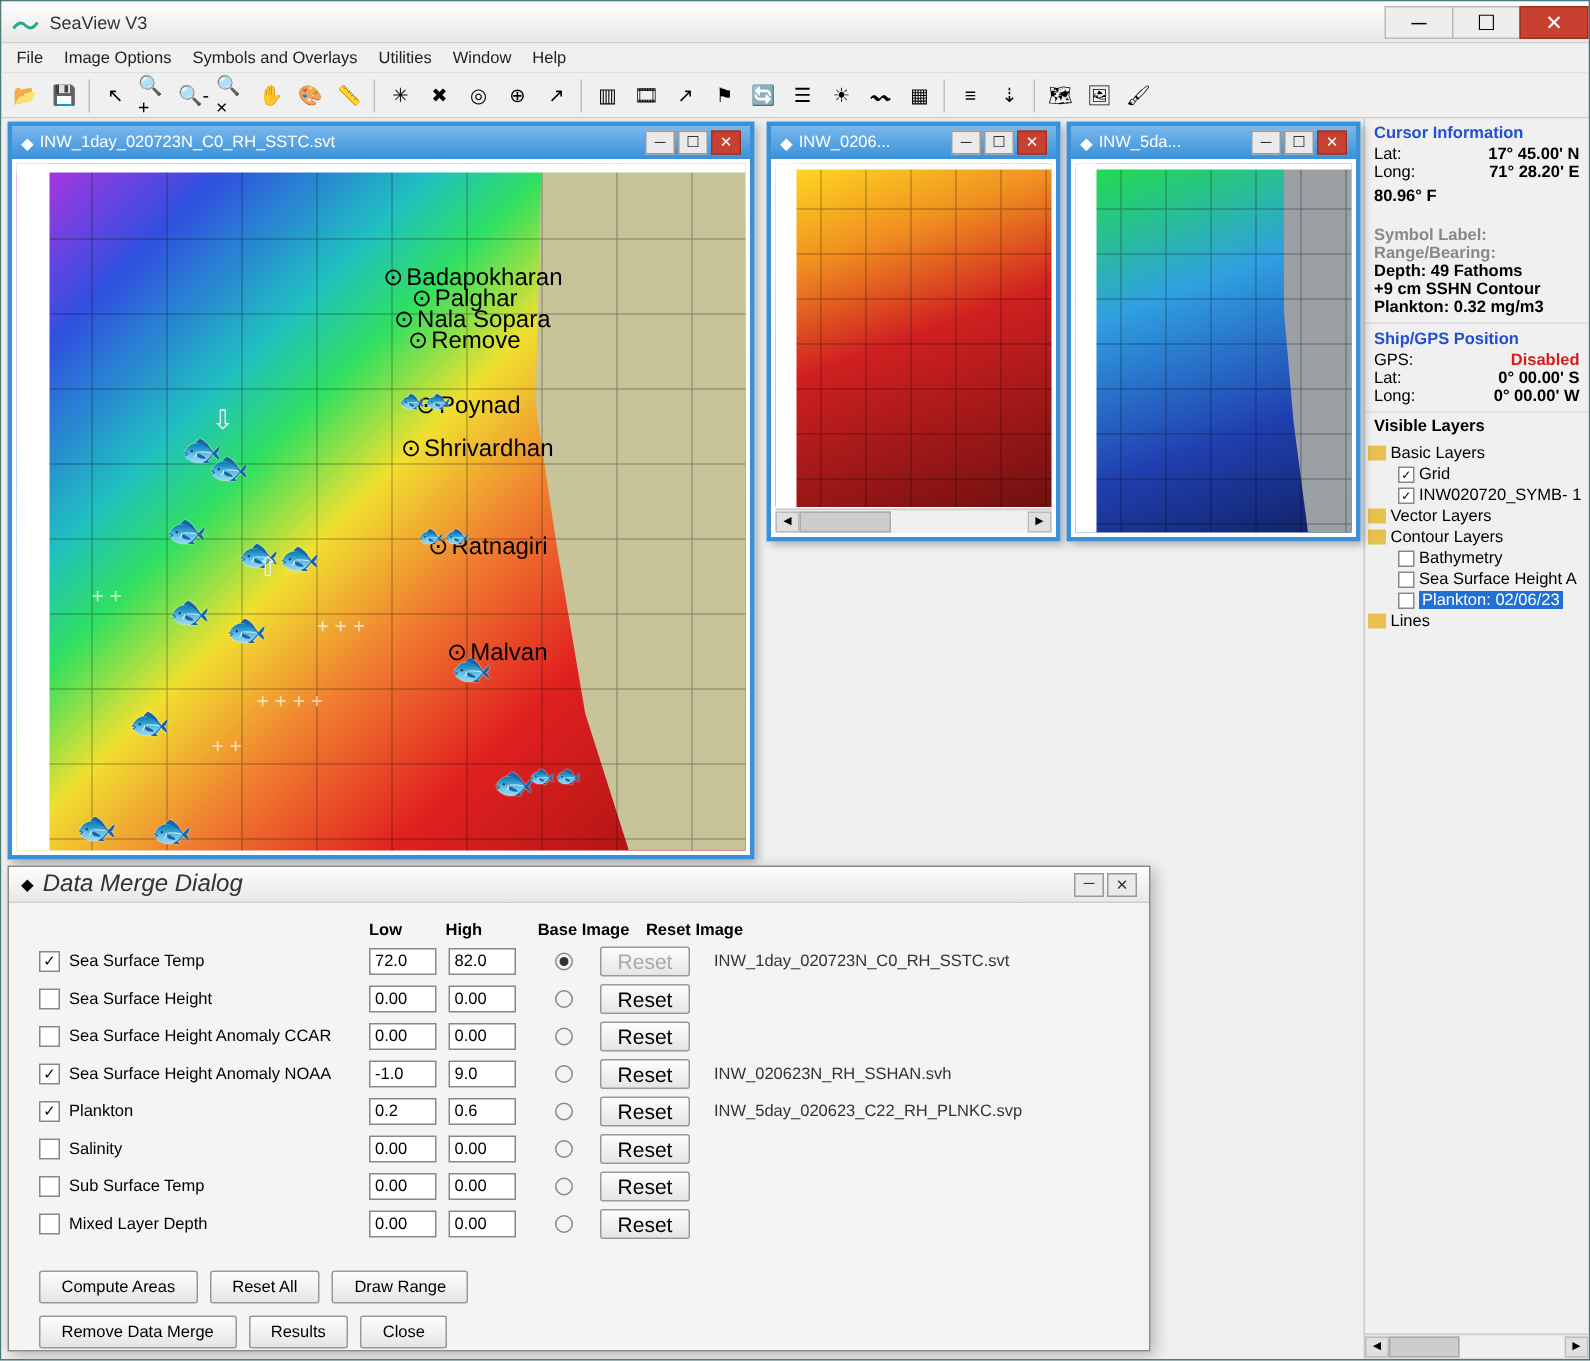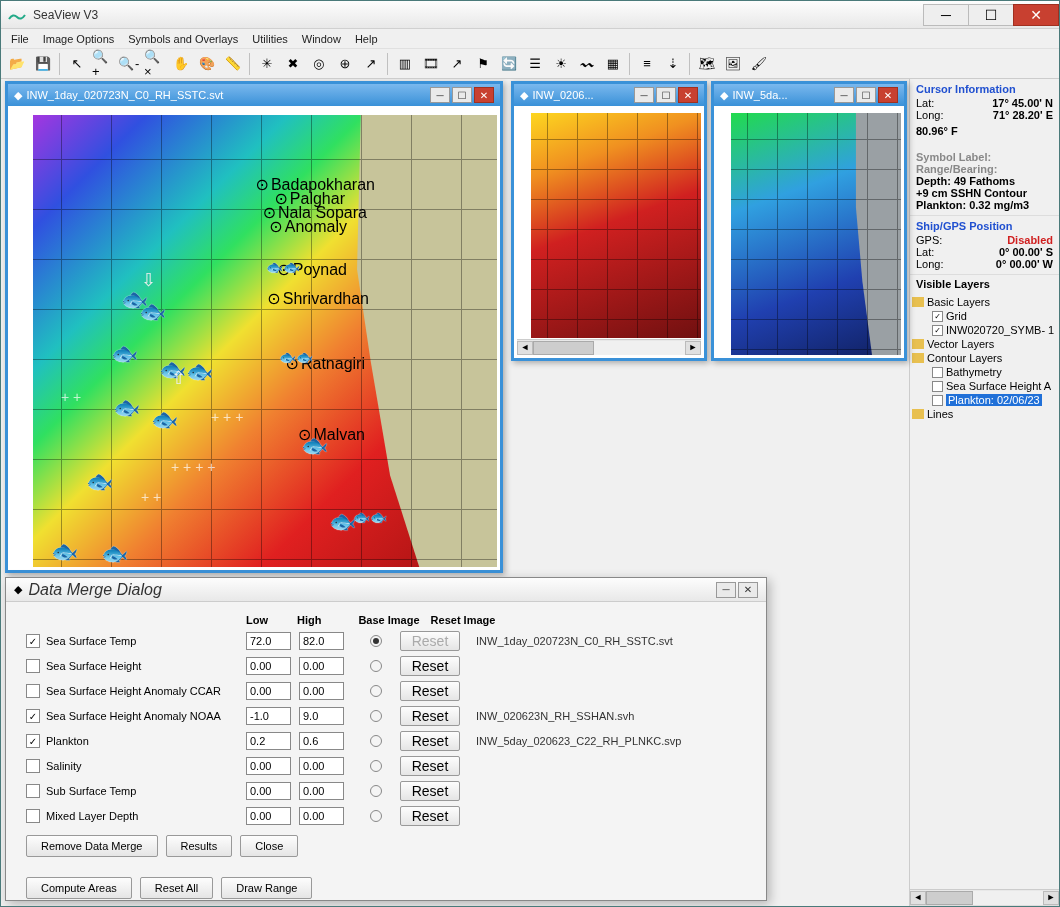--- a/index.html
+++ b/index.html
@@ -199,21 +199,21 @@
           <div class="sbtn closebtn">✕</div>
         </div>
         <div class="mapbody mapgrad1">
           <div class="landmask"></div>
           <div class="grid-ov"></div>
           <div class="border-ov"></div>
 
           <div class="citylabel" style="top:66px; right:122px;">Badapokharan</div>
           <div class="citylabel" style="top:80px; right:152px;">Palghar</div>
           <div class="citylabel" style="top:94px; right:130px;">Nala Sopara</div>
-          <div class="citylabel" style="top:108px; right:150px;">Anomaly</div>
+          <div class="citylabel" style="top:108px; right:150px;">Remove</div>
           <div class="citylabel" style="top:151px; right:150px;">Poynad</div>
           <div class="citylabel" style="top:180px; right:128px;">Shrivardhan</div>
           <div class="citylabel" style="top:245px; right:132px;">Ratnagiri</div>
           <div class="citylabel" style="top:316px; right:132px;">Malvan</div>
 
           <div class="fish" style="top:178px; left:110px;">🐟</div>
           <div class="fish" style="top:190px; left:128px;">🐟</div>
           <div class="fish" style="top:232px; left:100px;">🐟</div>
           <div class="fish" style="top:248px; left:148px;">🐟</div>
           <div class="fish" style="top:250px; left:175px;">🐟</div>
@@ -356,29 +356,29 @@
               <div class="dlg-row">
                 <div class="cb"></div>
                 <div class="lbl">Mixed Layer Depth</div>
                 <input class="inp" value="0.00" style="">
                 <input class="inp" value="0.00" style="">
                 <div class="rad"></div>
                 <div class="rbtn">Reset</div>
                 <div class="fname"></div>
               </div>
             </div>
+          <div class="dlg-btns">
+            <div class="btn">Compute Areas</div>
+            <div class="btn">Reset All</div>
+            <div class="btn">Draw Range</div>
+          </div>
           <div class="dlg-btns" style="margin-top:8px;">
             <div class="btn">Remove Data Merge</div>
             <div class="btn">Results</div>
             <div class="btn">Close</div>
-          </div>
-          <div class="dlg-btns">
-            <div class="btn">Compute Areas</div>
-            <div class="btn">Reset All</div>
-            <div class="btn">Draw Range</div>
           </div>
         </div>
       </div>
 
     </div>
 
     <div class="side-panel">
       <div class="panel-sec">
         <div class="hdr">Cursor Information</div>
         <div class="kv">

